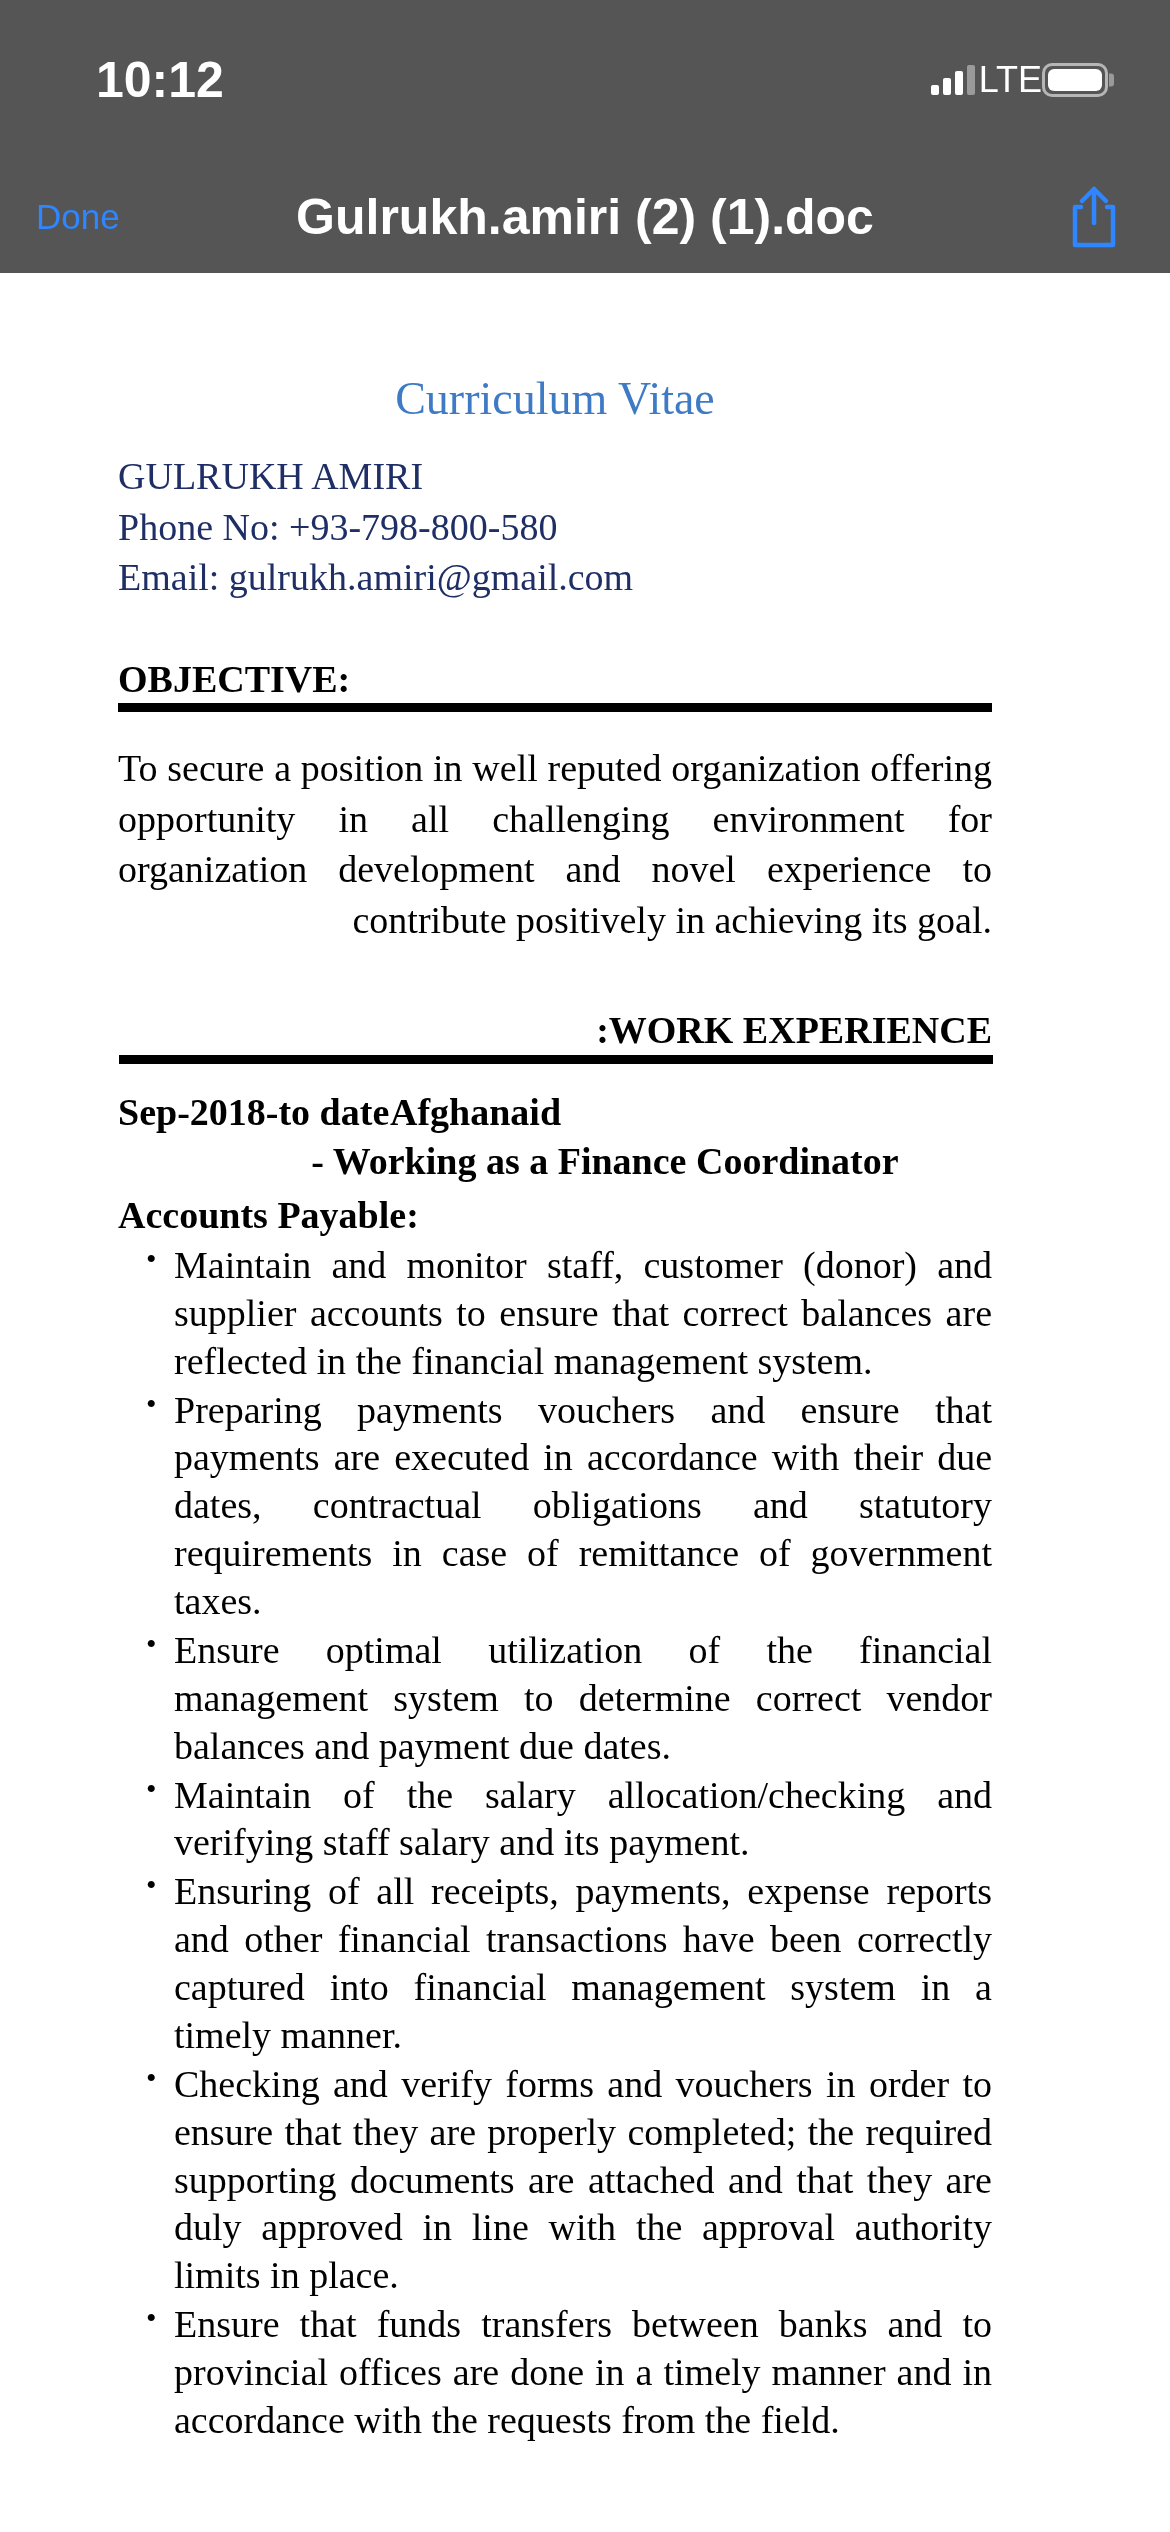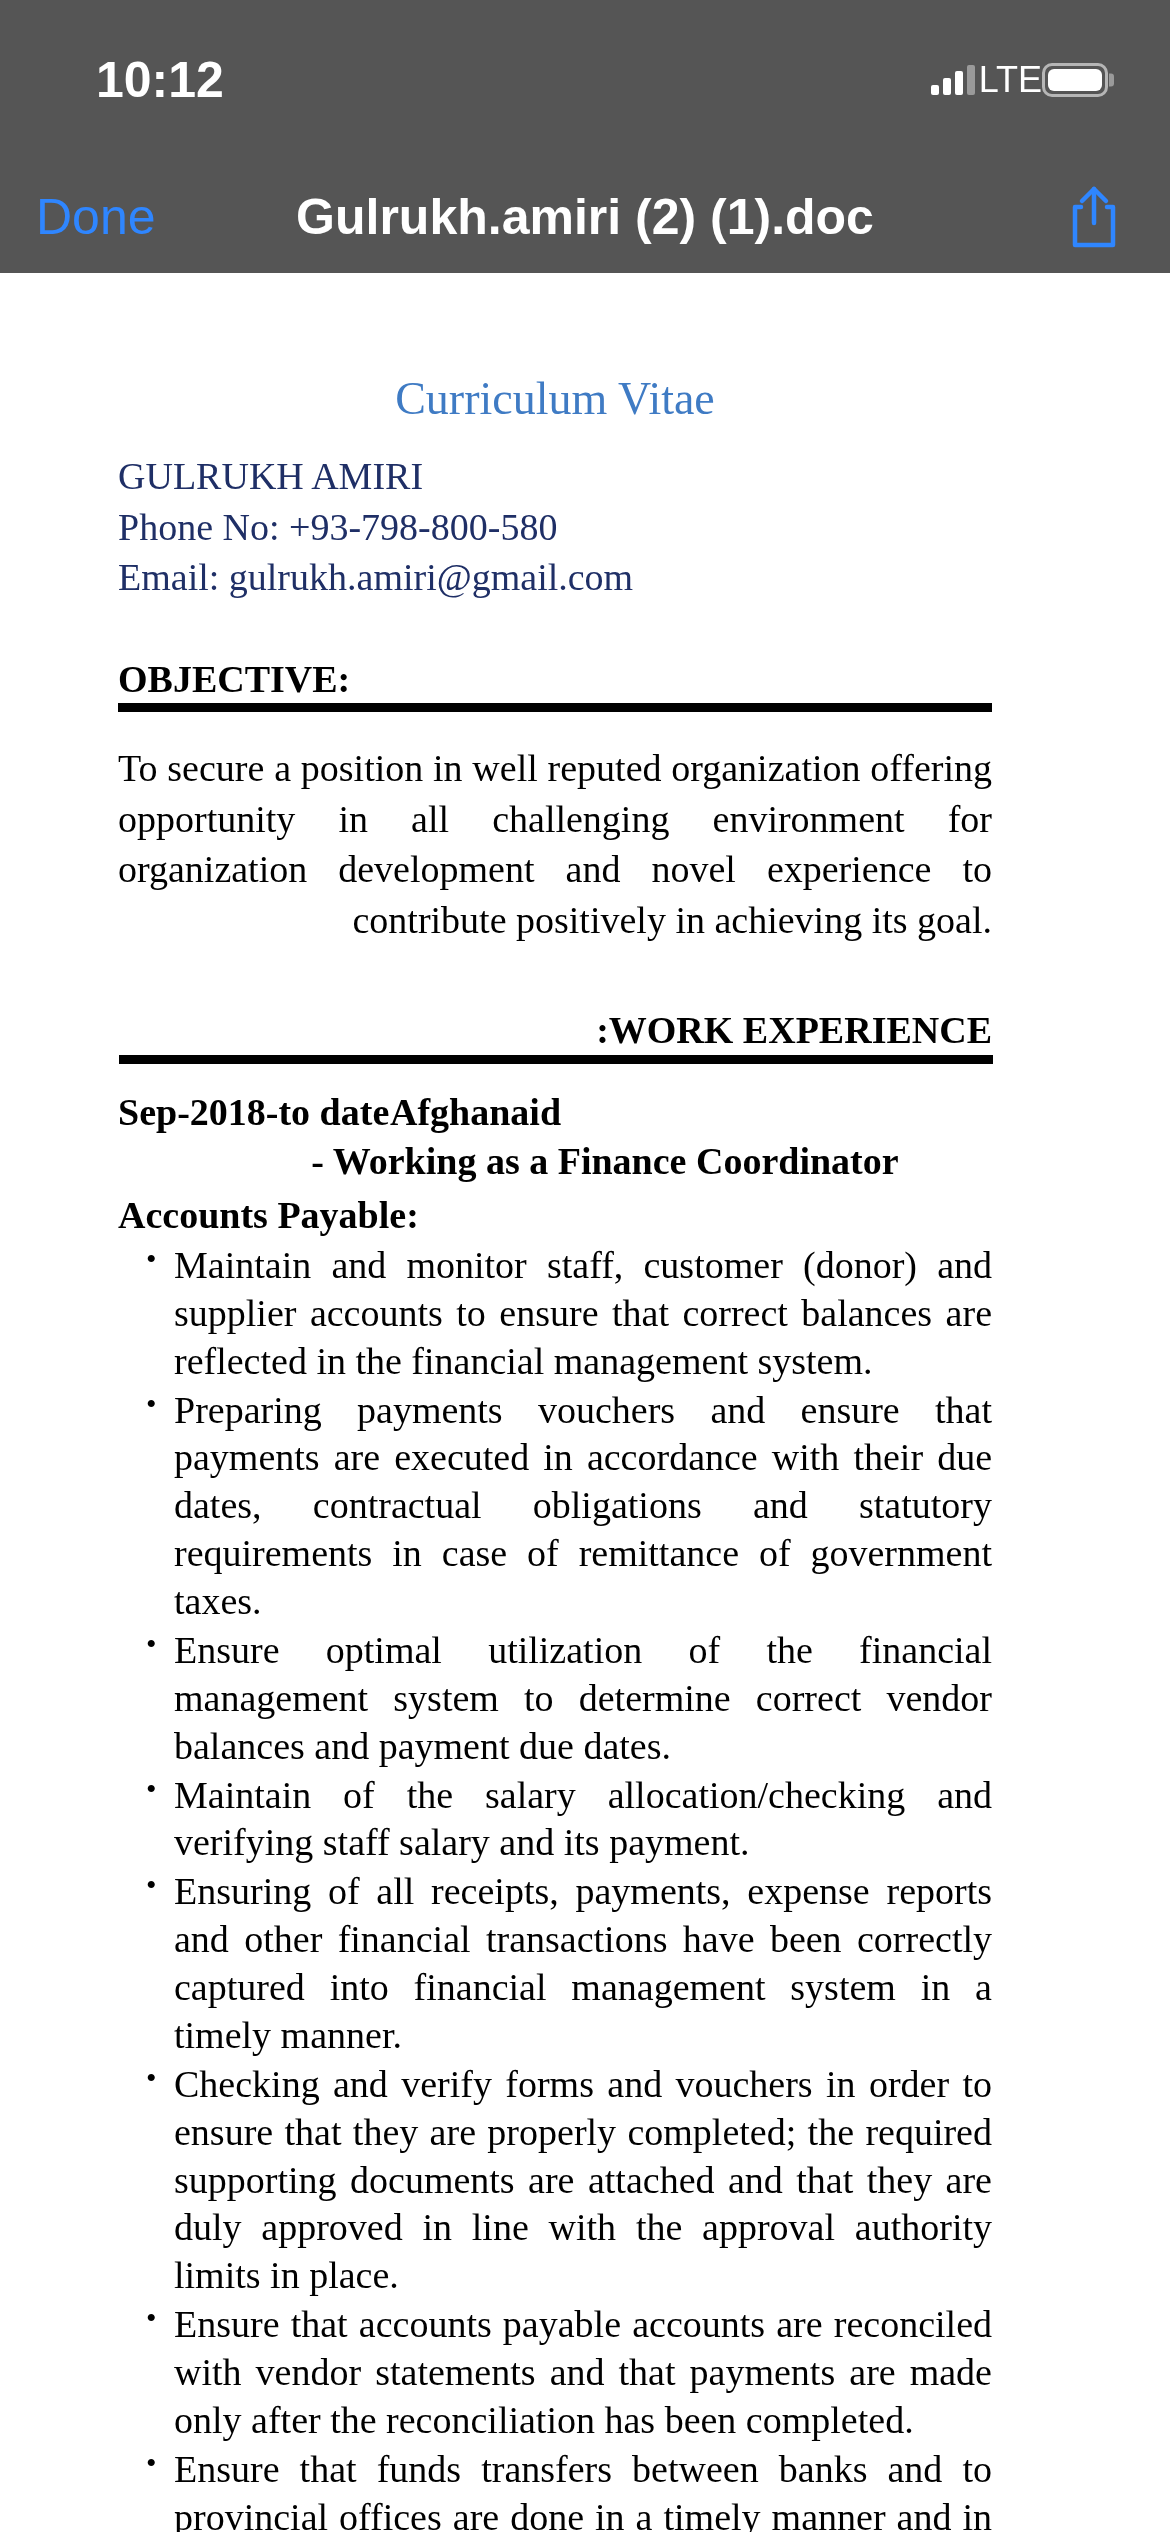--- a/index.html
+++ b/index.html
@@ -56,21 +56,21 @@
   
   .nav-bar {
     position:relative;
     width:1170px; height:113px;
     background:#555555;
     display:flex; align-items:center;
   }
   .nav-done {
     position:absolute; left:36px;
     font-family:"Liberation Sans", sans-serif;
-    font-size:50px; color:#2f86ff; font-weight:400;
+    font-size:35px; color:#2f86ff; font-weight:400;
     cursor:pointer;
   }
   .nav-title {
     position:absolute; left:0; right:0; text-align:center;
     font-family:"Liberation Sans", sans-serif;
     font-size:50px; color:#ffffff; font-weight:600;
     padding:0 240px;
     white-space:nowrap; overflow:hidden; text-overflow:ellipsis;
   }
   .nav-share {
@@ -219,20 +219,19 @@
     <div class="job-role">- Working as a Finance Coordinator</div>
 
     <div class="sub-head">Accounts Payable:</div>
     <ul class="bullets">
       <li>Maintain and monitor staff, customer (donor) and supplier accounts to ensure that correct balances are reflected in the financial management system.</li>
       <li>Preparing payments vouchers and ensure that payments are executed in accordance with their due dates, contractual obligations and statutory requirements in case of remittance of government taxes.</li>
       <li>Ensure optimal utilization of the financial management system to determine correct vendor balances and payment due dates.</li>
       <li>Maintain of the salary allocation/checking and verifying staff salary and its payment.</li>
       <li>Ensuring of all receipts, payments, expense reports and other financial transactions have been correctly captured into financial management system in a timely manner.</li>
       <li>Checking and verify forms and vouchers in order to ensure that they are properly completed; the required supporting documents are attached and that they are duly approved in line with the approval authority limits in place.</li>
-      <li>Ensure that accounts payable accounts are reconciled with vendor statements and that payments are made only after the reconciliation has been completed.</li>
       <li>Ensure that funds transfers between banks and to provincial offices are done in a timely manner and in accordance with the requests from the field.</li>
 
     </ul>
 
   </div>
 
 </div>
 
 </body></html>

